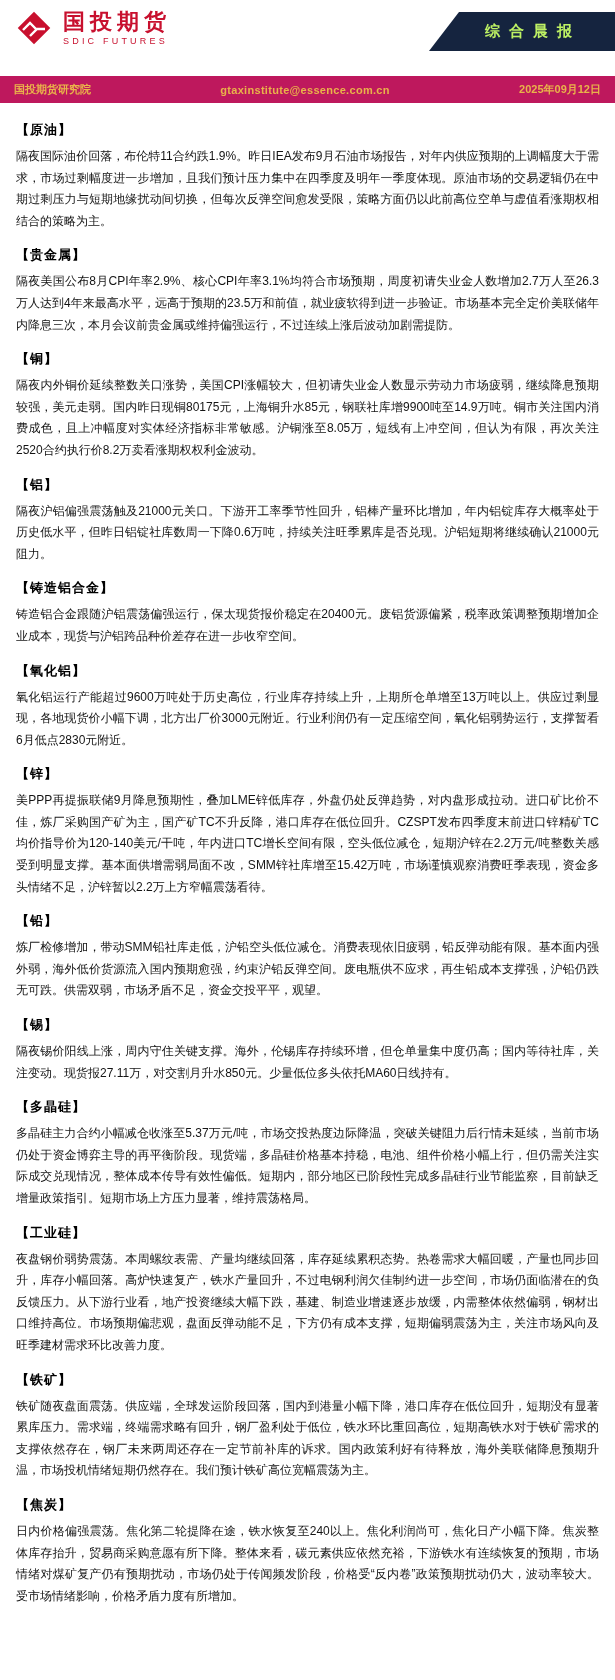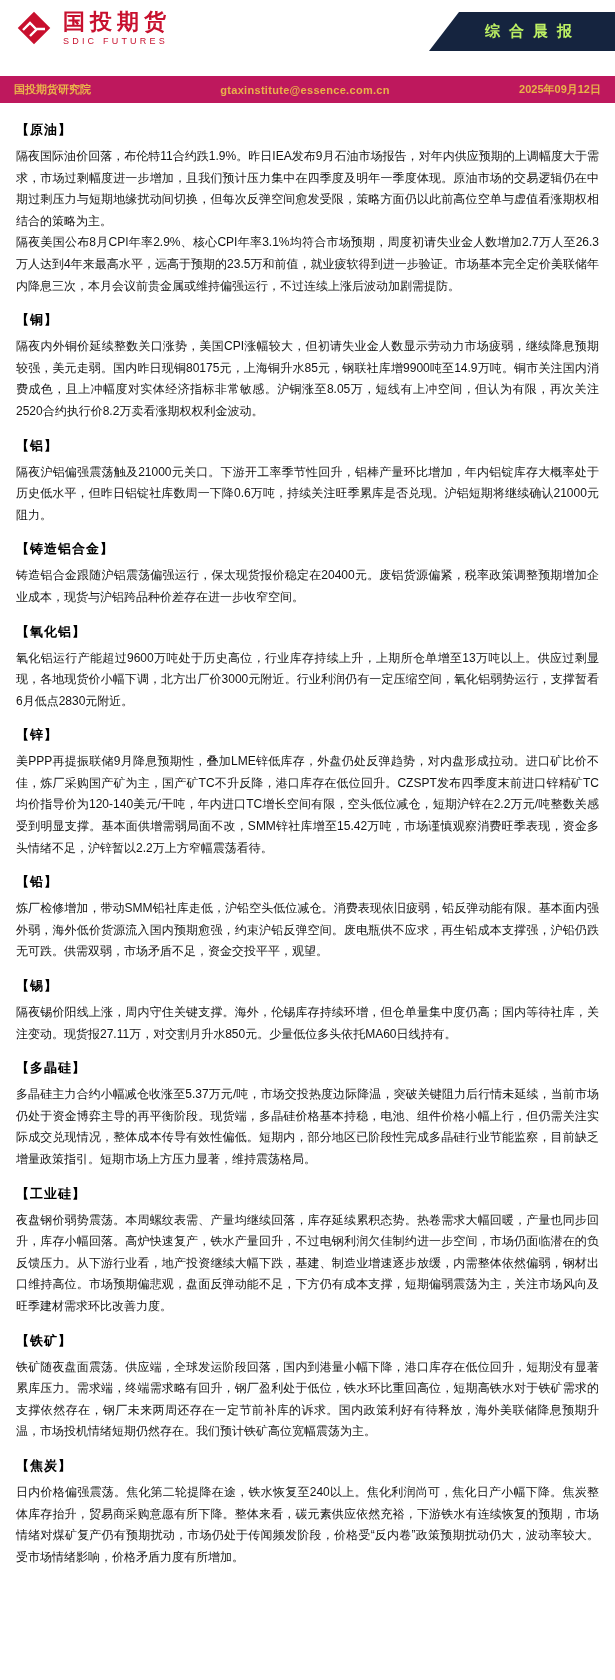--- a/index.html
+++ b/index.html
@@ -68,20 +68,21 @@
   <span>2025年09月12日</span>
 </div>
 
 <main class="content">
   <section class="section">
     <h2>【原油】</h2>
     <p>隔夜国际油价回落，布伦特11合约跌1.9%。昨日IEA发布9月石油市场报告，对年内供应预期的上调幅度大于需求，市场过剩幅度进一步增加，且我们预计压力集中在四季度及明年一季度体现。原油市场的交易逻辑仍在中期过剩压力与短期地缘扰动间切换，但每次反弹空间愈发受限，策略方面仍以此前高位空单与虚值看涨期权相结合的策略为主。</p>
   </section>
 
   <section class="section">
+    <h2>【贵金属】</h2>
     <p>隔夜美国公布8月CPI年率2.9%、核心CPI年率3.1%均符合市场预期，周度初请失业金人数增加2.7万人至26.3万人达到4年来最高水平，远高于预期的23.5万和前值，就业疲软得到进一步验证。市场基本完全定价美联储年内降息三次，本月会议前贵金属或维持偏强运行，不过连续上涨后波动加剧需提防。</p>
   </section>
 
   <section class="section">
     <h2>【铜】</h2>
     <p>隔夜内外铜价延续整数关口涨势，美国CPI涨幅较大，但初请失业金人数显示劳动力市场疲弱，继续降息预期较强，美元走弱。国内昨日现铜80175元，上海铜升水85元，钢联社库增9900吨至14.9万吨。铜市关注国内消费成色，且上冲幅度对实体经济指标非常敏感。沪铜涨至8.05万，短线有上冲空间，但认为有限，再次关注2520合约执行价8.2万卖看涨期权权利金波动。</p>
   </section>
 
   <section class="section">
     <h2>【铝】</h2>

